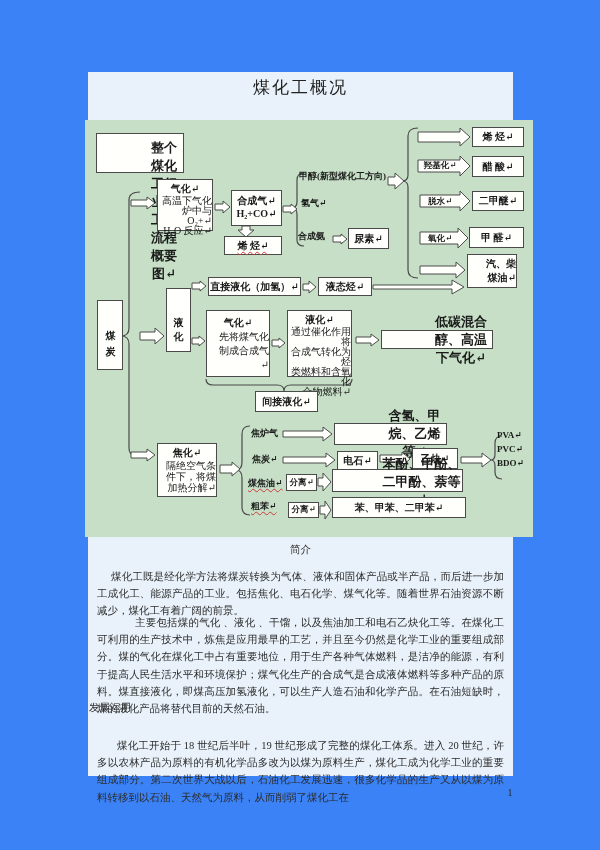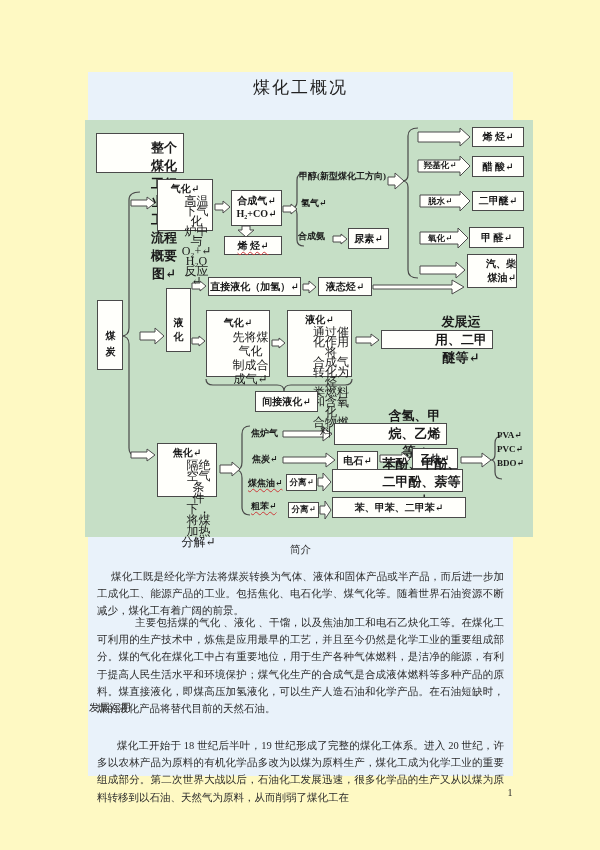--- a/index.html
+++ b/index.html
@@ -1,29 +1,29 @@
 <!DOCTYPE html>
 <html><head>
 <meta charset="utf-8">
 <style>
   html,body{margin:0;padding:0;}
-  .page{position:relative;width:600px;height:850px;background:#fef9c3;overflow:hidden;
+  .page{position:relative;width:600px;height:850px;background:#3b82f6;overflow:hidden;
         font-family:"Liberation Serif","DejaVu Serif",serif;color:#1a1a1a;}
   .content-bg{position:absolute;left:88px;top:72px;width:425px;height:704px;background:#e9f2fa;}
   .doc-title{position:absolute;left:88px;top:76px;width:425px;text-align:center;
              font-size:17px;letter-spacing:2px;color:#222;}
   .diagram{position:absolute;left:85px;top:120px;width:448px;height:417px;background:#c6dfc6;}
   .diagram svg{position:absolute;left:0;top:0;}
   .box{position:absolute;background:#fffffb;border:1px solid #4a4a4a;box-sizing:border-box;
        text-align:center;line-height:normal;}
   .flex{display:flex;align-items:center;justify-content:center;}
   .b95{font-weight:bold;font-size:10px;}
   .b90{font-weight:bold;font-size:13px;padding-left:48px;}
   .b85{font-weight:bold;font-size:8.5px;}
-  .desc{font-size:12px;text-align:center;padding-left:3px;line-height:10px;margin-left:20px;}
+  .desc{font-size:10px;text-align:right;padding-left:3px;line-height:10px;}
   .dlabel{position:absolute;font-weight:bold;font-size:9px;white-space:nowrap;color:#1a1a1a;}
   .alabel{position:absolute;font-weight:bold;font-size:8.5px;text-align:center;color:#1a1a1a;}
   .vert{writing-mode:vertical-rl;text-orientation:upright;font-weight:bold;font-size:10px;}
   .squig{text-decoration:underline wavy #cc3b3b 1px;text-underline-offset:2px;}
   .text-area{position:absolute;left:89px;width:423px;font-size:10.5px;line-height:17.2px;
              color:#2b2b2b;text-align:justify;}
   .center-h{position:absolute;left:89px;width:423px;text-align:center;font-size:10.5px;color:#2b2b2b;}
   .left-h{position:absolute;left:89px;width:423px;text-align:left;font-size:10.5px;color:#2b2b2b;}
   .page-num{position:absolute;left:500px;top:787px;width:20px;text-align:center;font-size:10px;color:#2b2b2b;}
   p{margin:8px;}
@@ -126,21 +126,21 @@
       <div class="desc">合成气转化为烃</div>
       <div class="desc">类燃料和含氧化</div>
       <div class="desc">合物燃料↵</div>
     </div>
 
     <div class="box flex" style="left:170px;top:271px;width:63px;height:21px;">
       <span class="b95">间接液化↵</span>
     </div>
 
     <div class="box flex" style="left:296px;top:210px;width:112px;height:19px;">
-      <span class="b90">发展运用、二甲醚等↵</span>
+      <span class="b90">低碳混合醇、高温下气化↵</span>
     </div>
 
     <div class="box flex" style="left:387px;top:7px;width:52px;height:20px;">
       <span class="b95">烯 烃↵</span>
     </div>
     <div class="box flex" style="left:387px;top:36px;width:52px;height:21px;">
       <span class="b95">醋 酸↵</span>
     </div>
     <div class="box flex" style="left:387px;top:71px;width:52px;height:20px;">
       <span class="b95">二甲醚↵</span>

